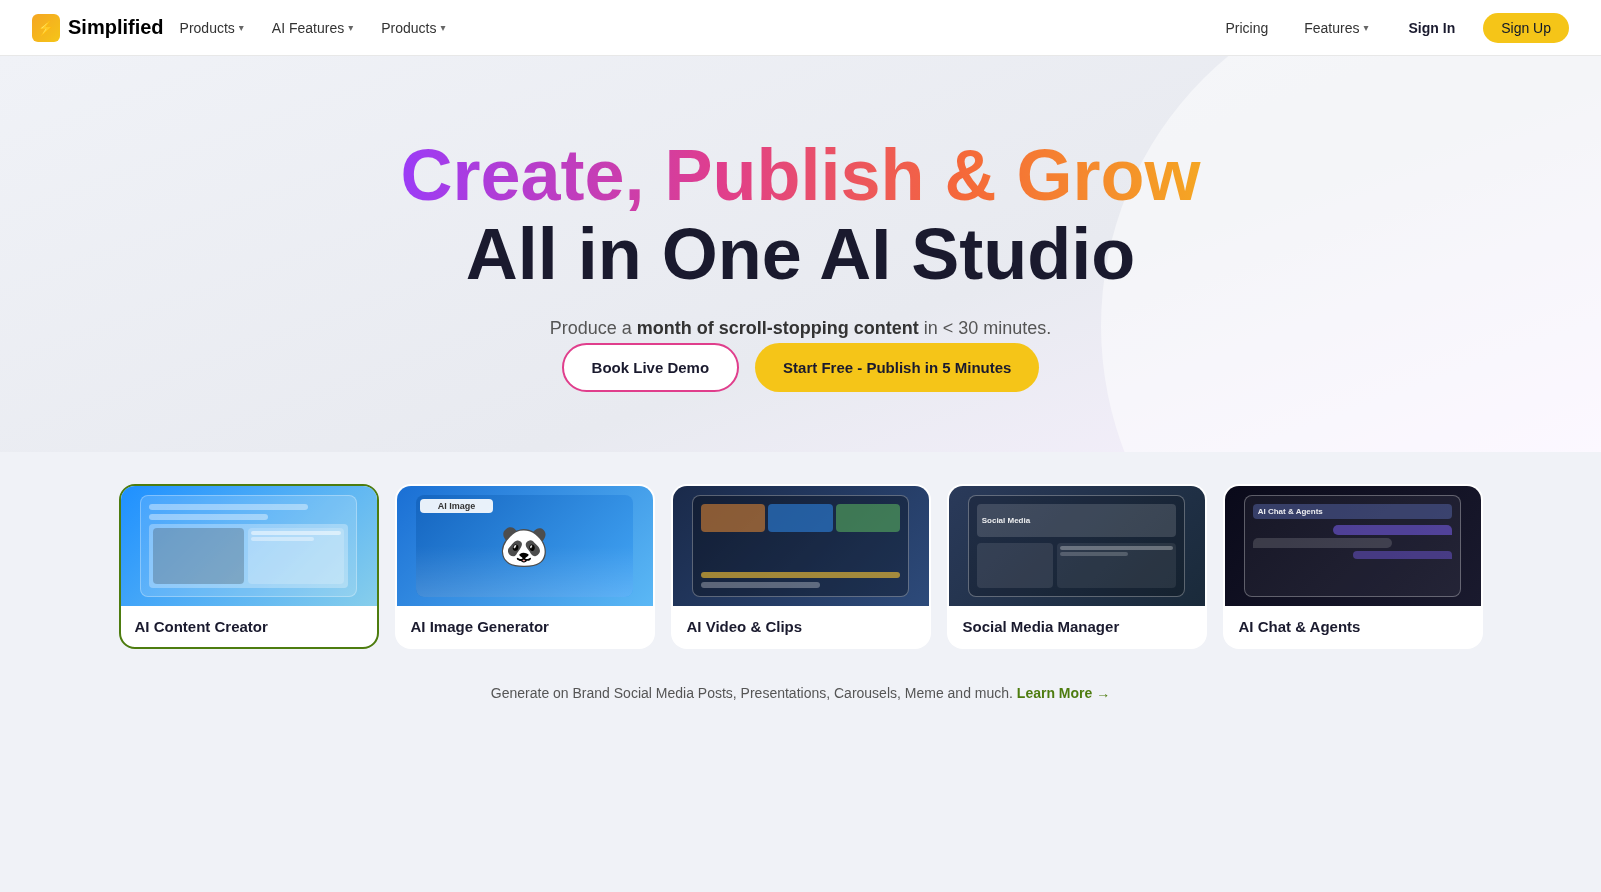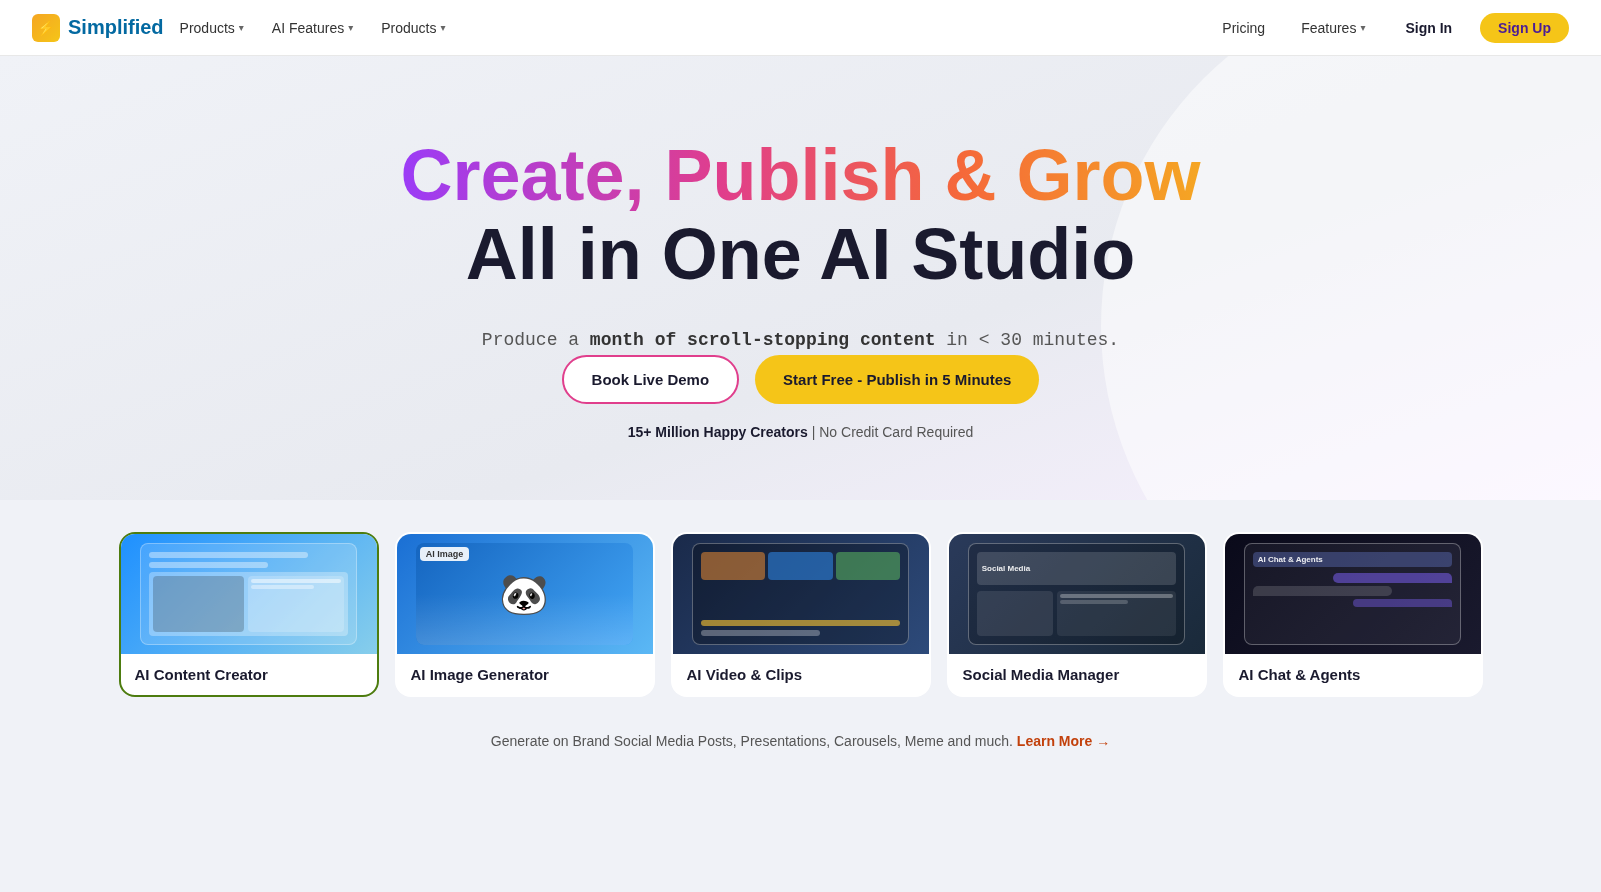--- a/index.html
+++ b/index.html
@@ -5,35 +5,35 @@
     * { margin: 0; padding: 0; box-sizing: border-box; }
     body { font-family: -apple-system, BlinkMacSystemFont, 'Segoe UI', sans-serif; background: #f0f2f7; overflow-x: hidden; }
 
     
     nav {
       display: flex; align-items: center; justify-content: space-between;
       padding: 0 32px; height: 56px; background: #fff;
       border-bottom: 1px solid #e8e8e8; position: sticky; top: 0; z-index: 100;
     }
     .nav-logo { display: flex; align-items: center; gap: 8px; text-decoration: none; }
-    .nav-logo-text { font-size: 20px; font-weight: 700; color: #0369a1; }
+    .nav-logo-text { font-size: 20px; font-weight: 700; color: #000000; }
     .nav-left { display: flex; align-items: center; gap: 4px; }
     .nav-menu-item {
       display: flex; align-items: center; gap: 4px;
       padding: 6px 12px; font-size: 14px; font-weight: 500; color: #333;
       cursor: pointer; border-radius: 6px;
     }
     .nav-chevron { font-size: 10px; color: #666; }
     .nav-right { display: flex; align-items: center; gap: 12px; }
     .nav-sign-in {
       padding: 6px 16px; font-size: 14px; font-weight: 600; color: #1a1a2e;
       cursor: pointer; background: none; border: none;
     }
     .nav-sign-up {
-      padding: 7px 18px; font-size: 14px; font-weight: 700; color: #4c1d95;
+      padding: 7px 18px; font-size: 14px; font-weight: 400; color: #0f172a;
       background: #f5c518; border: none; border-radius: 20px; cursor: pointer;
     }
 
     
     .hero {
       display: flex; flex-direction: column; align-items: center; justify-content: center;
       padding: 80px 32px 60px; text-align: center;
       background: linear-gradient(160deg, #f0f2f7 0%, #e8eaf0 60%, #f8f0ff 100%);
       position: relative; overflow: hidden;
     }
@@ -47,21 +47,21 @@
       font-size: 72px; font-weight: 800; line-height: 1.1;
       background: linear-gradient(90deg, #9b3cf7 0%, #e03e8c 40%, #f5683a 70%, #f5a623 100%);
       -webkit-background-clip: text; -webkit-text-fill-color: transparent;
       background-clip: text;
     }
     .hero-title-line2 {
       font-size: 72px; font-weight: 800; color: #1a1a2e; line-height: 1.1;
       -webkit-text-fill-color: #1a1a2e;
     }
     .hero-subtitle {
-      margin-top: 32px; font-size: 18px; color: #555; line-height: 1.6; font-family: Liberation Mono, monospace;
+      margin-top: 20px; font-size: 18px; color: #555; line-height: 1.6;
     }
     .hero-subtitle strong { font-weight: 700; color: #333; }
     .hero-buttons { display: flex; gap: 16px; justify-content: center; }
     .btn-demo {
       padding: 14px 28px; font-size: 15px; font-weight: 600; color: #1a1a2e;
       background: #fff; border: 2px solid #e03e8c; border-radius: 28px; cursor: pointer;
     }
     .btn-start {
       padding: 14px 28px; font-size: 15px; font-weight: 700; color: #1a1a2e;
       background: #f5c518; border: none; border-radius: 28px; cursor: pointer;
@@ -97,21 +97,21 @@
     .card-bg-dark { background: linear-gradient(135deg, #1a2a4a, #2d4a7a); }
     .card-bg-dark2 { background: linear-gradient(135deg, #2a3a5a, #1a2a3a); }
     .card-bg-darkest { background: linear-gradient(135deg, #0a0a1a, #1a1a2e); }
 
     
     .bottom-bar {
       padding: 16px 48px; background: #f0f2f7;
       display: flex; justify-content: center;
       font-size: 14px; color: #555; text-align: center;
     }
-    .bottom-bar a { color: #c2410c; text-decoration: none; font-weight: 600; }
+    .bottom-bar a { color: #4d7c0f; text-decoration: none; font-weight: 600; }
 
     
     .card-preview {
       width: 100%; height: 120px; position: relative; overflow: hidden;
     }
     .card-preview-inner {
       position: absolute; inset: 0;
       display: flex; align-items: center; justify-content: center;
     }
     .mockup-screen {
@@ -176,23 +176,20 @@
   <div class="hero-content">
     <div class="hero-title-line1">Create, Publish &amp; Grow</div>
     <div class="hero-title-line2">All in One AI Studio</div>
     <p class="hero-subtitle">
       <span>Produce a </span><strong>month of scroll-stopping content</strong><span> in &lt; 30 minutes.</span>
     </p>
     <div class="hero-buttons">
       <button class="btn-demo">Book Live Demo</button>
       <button class="btn-start">Start Free - Publish in 5 Minutes</button>
     </div>
-    <p class="hero-social-proof">
-      <strong>15+ Million Happy Creators</strong><span> | No Credit Card Required</span>
-    </p>
   </div>
 </section>
 
 <div class="products-section">
   <div class="products-grid">
 
     <div class="product-card active">
       <div class="card-preview card-bg-blue">
         <div class="card-preview-inner">
           <div class="mockup-screen">
@@ -213,21 +210,21 @@
 
     <div class="product-card">
       <div class="card-preview card-bg-blue2">
         <div class="card-preview-inner">
           <div style="width:85%; height:85%; position:relative; display:flex; align-items:center; justify-content:center;">
 
             <div style="width:100%; height:100%; background: linear-gradient(135deg, #1565c0 0%, #42a5f5 100%); border-radius:8px; display:flex; align-items:center; justify-content:center; font-size:40px; overflow:hidden; position:relative;">
               <div style="position:absolute; bottom:0; left:0; right:0; height:50%; background:linear-gradient(to top, rgba(255,255,255,0.15), transparent); border-radius:0 0 8px 8px;"></div>
               <span style="z-index:1;">🐼</span>
             </div>
-            <div style="position:absolute; top:4px; left:4px; background:rgba(255,255,255,0.9); border-radius:4px; padding:2px 6px; font-size:9px; font-weight:600; color:#333;">AI Image</div>
+            <div style="position:absolute; top:4px; left:4px; background:rgba(255,255,255,0.9); border-radius:4px; padding:2px 18px; font-size:9px; font-weight:600; color:#333;">AI Image</div>
           </div>
         </div>
       </div>
       <div class="product-card-label">AI Image Generator</div>
     </div>
 
     <div class="product-card">
       <div class="card-preview card-bg-dark">
         <div class="card-preview-inner">
           <div class="mockup-screen" style="background:rgba(0,0,0,0.3);">

